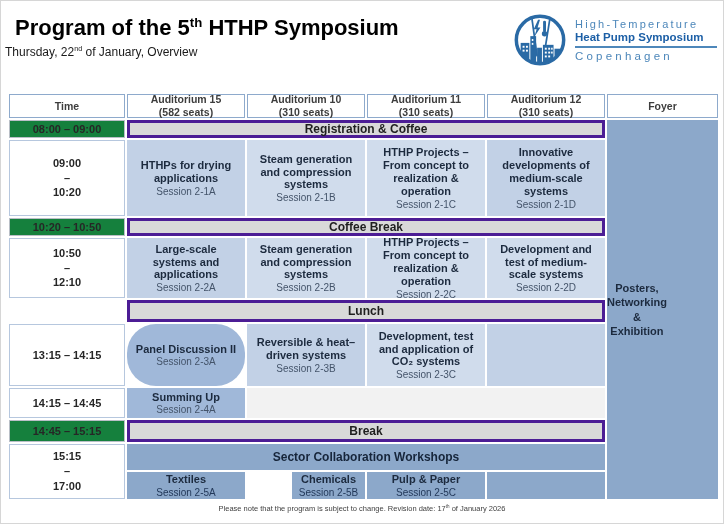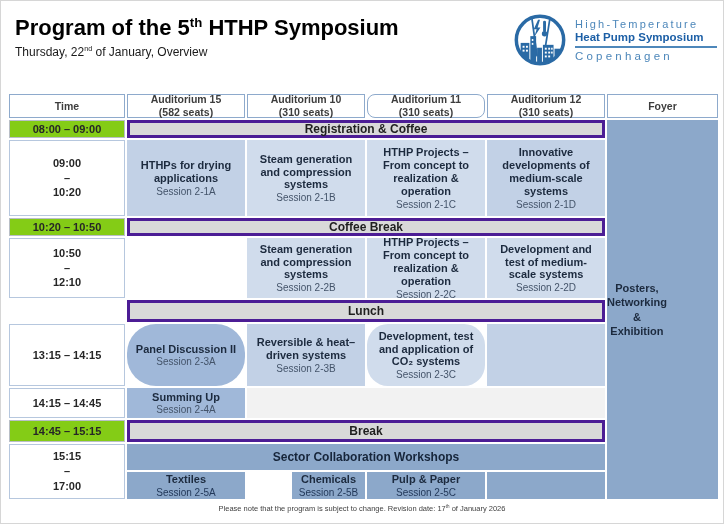--- a/index.html
+++ b/index.html
@@ -5,21 +5,21 @@
   html,body{margin:0;padding:0;}
   body{
     width:724px;height:524px;position:relative;background:#ffffff;
     font-family:"Liberation Sans", sans-serif;overflow:hidden;
     box-sizing:border-box;border:1px solid #d6d6d6;
   }
   sup{font-size:60%;line-height:0;vertical-align:super;}
 
   
   .page-title{position:absolute;left:14px;top:14px;font-size:22px;font-weight:700;color:#000;}
-  .page-subtitle{position:absolute;left:14px;top:44px;font-size:12px;color:#1a1a1a;text-align:right;}
+  .page-subtitle{position:absolute;left:4px;top:44px;font-size:12px;color:#1a1a1a;text-align:right;}
 
   .logo{position:absolute;right:6px;top:8px;width:206px;height:62px;display:flex;align-items:center;}
   .logo-icon{width:58px;height:58px;flex:0 0 58px;}
   .logo-text{margin-left:6px;width:142px;text-align:left;}
   .logo-l1{font-size:11px;letter-spacing:2.2px;color:#4d87ba;white-space:nowrap;}
   .logo-l2{font-size:11.5px;font-weight:700;color:#1c5fa6;white-space:nowrap;margin-top:1px;}
   .logo-div{border-top:2px solid #4d87ba;margin:3px 0 2px 0;}
   .logo-l3{font-size:11.5px;letter-spacing:3.2px;color:#4d87ba;white-space:nowrap;}
 
   
@@ -27,21 +27,21 @@
     position:absolute;left:8px;top:93px;
     display:grid;
     grid-template-columns:116px 118px 118px 118px 118px 111px;
     grid-template-rows:24px 18px 76px 18px 60px 22px 62px 30px 22px 26px 27px;
     gap:2px;
   }
   .hcell{background:#fff;border:1px solid #8eaacc;display:flex;flex-direction:column;
     align-items:center;justify-content:center;font-size:10.5px;font-weight:700;color:#3d3d3d;line-height:1.2;}
   .tcell{background:#fff;border:1px solid #b6c7de;display:flex;flex-direction:column;
     align-items:center;justify-content:center;font-size:11px;font-weight:700;color:#262626;line-height:1.35;}
-  .tcell.gray{background:#84cc16;border-color:#b9bfc7;}
+  .tcell.gray{background:#15803d;border-color:#b9bfc7;}
   .bcell{grid-column:2 / span 4;background:#d9d9d9;border:3px solid #4c1d95;display:flex;
     align-items:center;justify-content:center;font-size:12px;font-weight:700;color:#1f1f1f;}
   .scell{display:flex;flex-direction:column;align-items:center;justify-content:center;
     text-align:center;padding:2px 5px;}
   .scell .t{font-weight:700;font-size:11px;color:#1c2a3e;line-height:1.18;}
   .scell .s{font-size:10px;color:#44546a;margin-top:1px;line-height:1.1;}
   .s1{background:#d0dcec;}
   .s2{background:#c2d1e6;}
   .s3{background:#a0b8d9;}
   .s4{background:#8ca8ca;}
@@ -116,21 +116,21 @@
     <div>Time</div>
   </div>
   <div class="hcell" style="grid-column:2;grid-row:1;">
     <div>Auditorium 15</div>
     <div>(582 seats)</div>
   </div>
   <div class="hcell" style="grid-column:3;grid-row:1;">
     <div>Auditorium 10</div>
     <div>(310 seats)</div>
   </div>
-  <div class="hcell" style="grid-column:4;grid-row:1;border-radius:8px;">
+  <div class="hcell" style="grid-column:4;grid-row:1;">
     <div>Auditorium 11</div>
     <div>(310 seats)</div>
   </div>
   <div class="hcell" style="grid-column:5;grid-row:1;">
     <div>Auditorium 12</div>
     <div>(310 seats)</div>
   </div>
   <div class="hcell" style="grid-column:6;grid-row:1;">
     <div>Foyer</div>
   </div>
@@ -170,20 +170,24 @@
   </div>
 
   <div class="tcell gray" style="grid-column:1;grid-row:4;">10:20 – 10:50</div>
   <div class="bcell" style="grid-row:4;">Coffee Break</div>
 
   <div class="tcell" style="grid-column:1;grid-row:5;">
     <div>10:50</div>
     <div>–</div>
     <div>12:10</div>
   </div>
+  <div class="scell s2" style="grid-column:2;grid-row:5;">
+    <div class="t">Large-scale systems and applications</div>
+    <div class="s">Session 2-2A</div>
+  </div>
   <div class="scell s1" style="grid-column:3;grid-row:5;">
     <div class="t">Steam generation and compression systems</div>
     <div class="s">Session 2-2B</div>
   </div>
   <div class="scell s1" style="grid-column:4;grid-row:5;">
     <div class="t">HTHP Projects – From concept to realization &amp; operation</div>
     <div class="s">Session 2-2C</div>
   </div>
   <div class="scell s1" style="grid-column:5;grid-row:5;">
     <div class="t">Development and test of medium-scale systems</div>
@@ -194,21 +198,21 @@
 
   <div class="tcell" style="grid-column:1;grid-row:7;">13:15 – 14:15</div>
   <div class="scell s3" style="grid-column:2;grid-row:7;border-radius:29px;">
     <div class="t">Panel Discussion II</div>
     <div class="s">Session 2-3A</div>
   </div>
   <div class="scell s2" style="grid-column:3;grid-row:7;">
     <div class="t">Reversible &amp; heat–driven systems</div>
     <div class="s">Session 2-3B</div>
   </div>
-  <div class="scell s1" style="grid-column:4;grid-row:7;border-radius:21px;">
+  <div class="scell s1" style="grid-column:4;grid-row:7;">
     <div class="t">Development, test and application of CO₂ systems</div>
     <div class="s">Session 2-3C</div>
   </div>
   <div class="scell s2" style="grid-column:5;grid-row:7;"></div>
 
   <div class="tcell" style="grid-column:1;grid-row:8;">14:15 – 14:45</div>
   <div class="scell s3" style="grid-column:2;grid-row:8;">
     <div class="t">Summing Up</div>
     <div class="s">Session 2-4A</div>
   </div>

